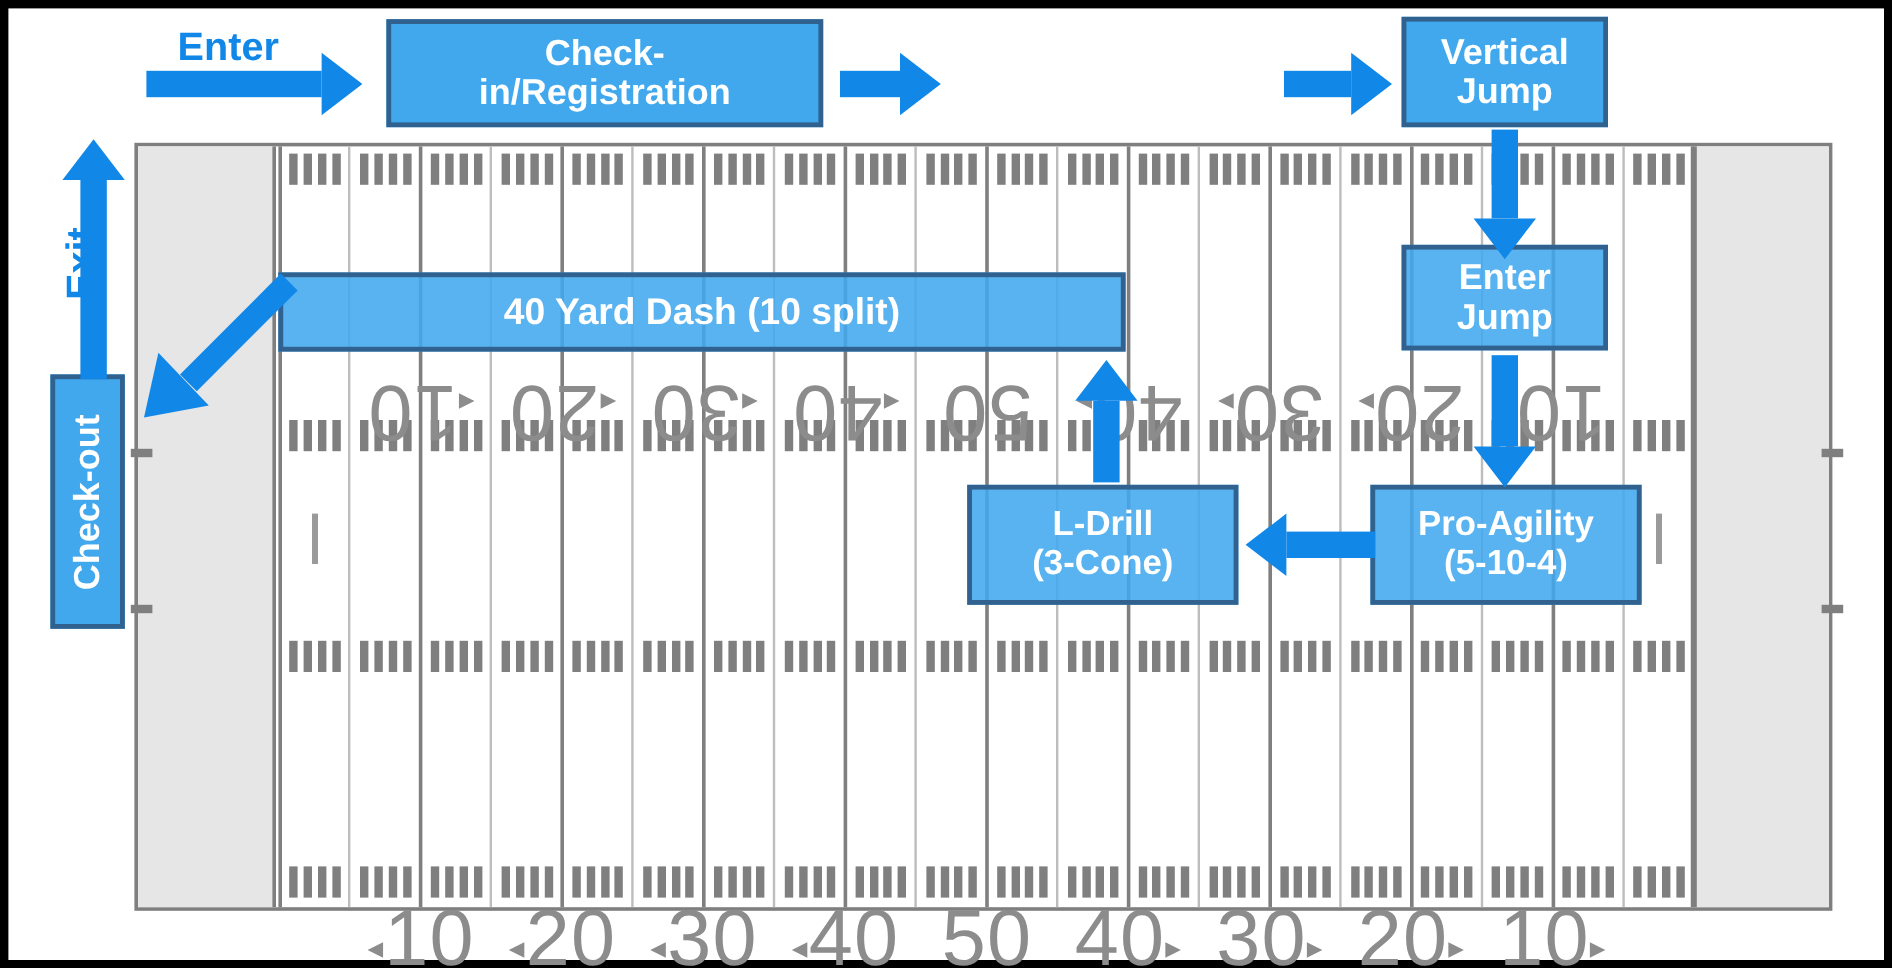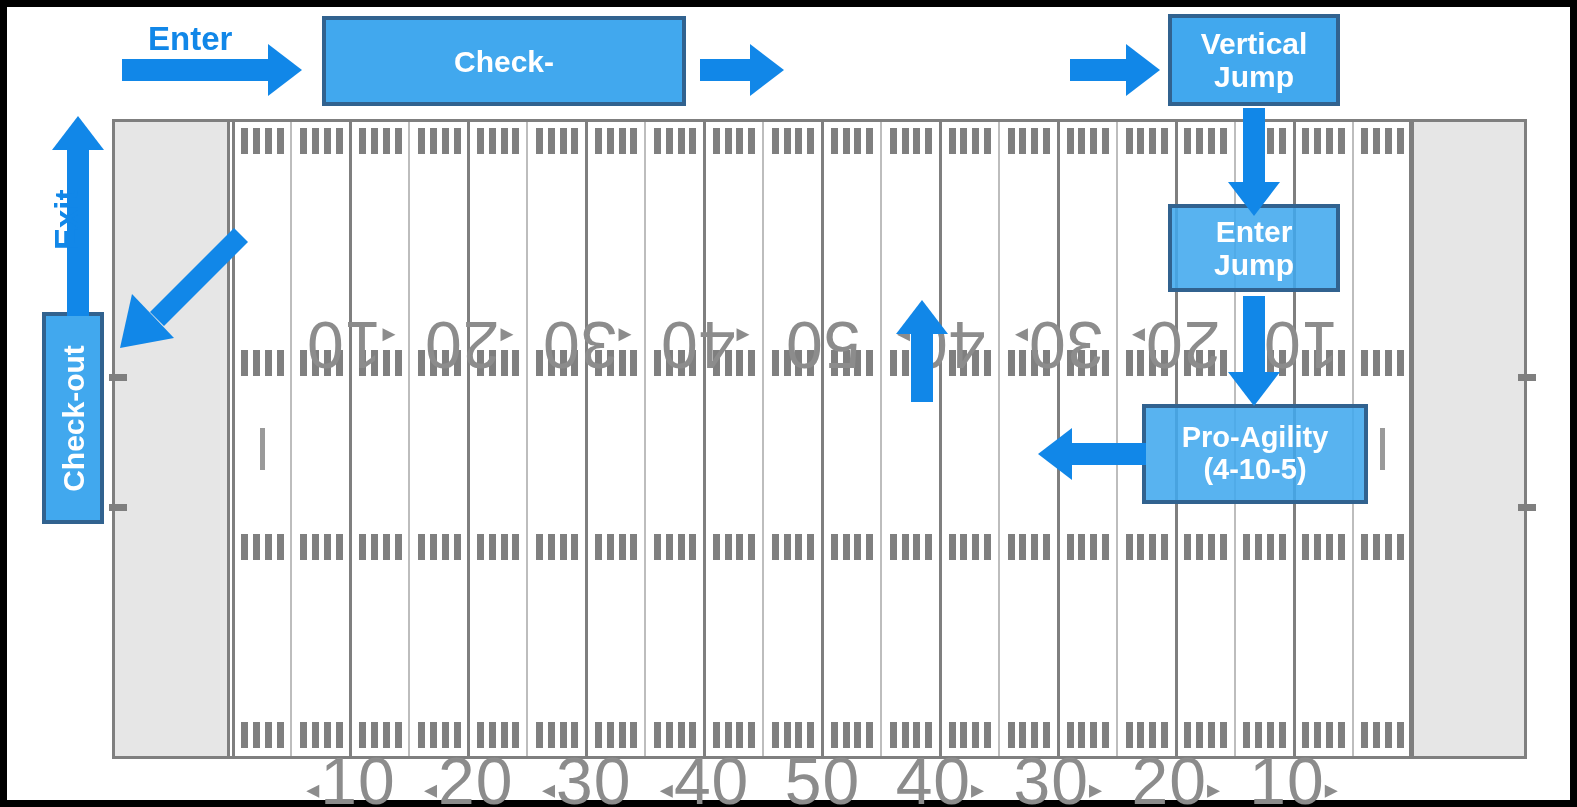--- a/index.html
+++ b/index.html
@@ -529,20 +529,21 @@
 
   <div class="flabel" id="enter-label" style="left:148px;top:20px;font-size:33px;">Enter</div>
 
   <div class="arrow arrow-h right" style="left:122px;top:44px;width:180px;height:52px;">
     <div class="shaft" style="width:146px;"></div>
     <div class="head"></div>
   </div>
 
   <div class="pbox solid" style="left:322px;top:16px;width:364px;height:90px;font-size:30px;flex-direction:column;">
     <span>Check-</span>
+    <span>in/Registration</span>
   </div>
 
   <div class="arrow arrow-h right" style="left:700px;top:44px;width:84px;height:52px;">
     <div class="shaft" style="width:50px;"></div>
     <div class="head"></div>
   </div>
 
 
   <div class="arrow arrow-h right" style="left:1070px;top:44px;width:90px;height:52px;">
     <div class="shaft" style="width:56px;"></div>
@@ -564,34 +565,41 @@
     <span>Jump</span>
   </div>
 
   <div class="arrow arrow-v down" style="left:1228px;top:296px;width:52px;height:110px;">
     <div class="shaft" style="height:76px;"></div>
     <div class="head"></div>
   </div>
 
   <div class="pbox" style="left:1142px;top:404px;width:226px;height:100px;font-size:29px;flex-direction:column;">
     <span>Pro-Agility</span>
-    <span>(4-10-5)</span>
+    <span>(5-10-4)</span>
   </div>
 
   <div class="arrow arrow-h left" style="left:1038px;top:428px;width:108px;height:52px;">
     <div class="head"></div>
     <div class="shaft" style="width:74px;"></div>
   </div>
 
+  <div class="pbox" style="left:806px;top:404px;width:226px;height:100px;font-size:29px;flex-direction:column;">
+    <span>L-Drill</span>
+    <span>(3-Cone)</span>
+  </div>
 
   <div class="arrow arrow-v up" style="left:896px;top:300px;width:52px;height:102px;">
     <div class="head"></div>
     <div class="shaft" style="height:68px;"></div>
   </div>
 
+  <div class="pbox" style="left:232px;top:227px;width:706px;height:66px;font-size:31px;">
+    <span>40 Yard Dash (10 split)</span>
+  </div>
 
   <svg id="diag-arrow" width="140" height="130" viewBox="0 0 140 130" style="left:112px;top:228px;">
     <g fill="#1187e8">
       <polygon points="122,0 136,14 52,98 38,84"></polygon>
       <polygon points="62,110 8,120 20,66"></polygon>
     </g>
   </svg>
 
   <div class="arrow arrow-v up" style="left:52px;top:116px;width:52px;height:200px;">
     <div class="head"></div>

